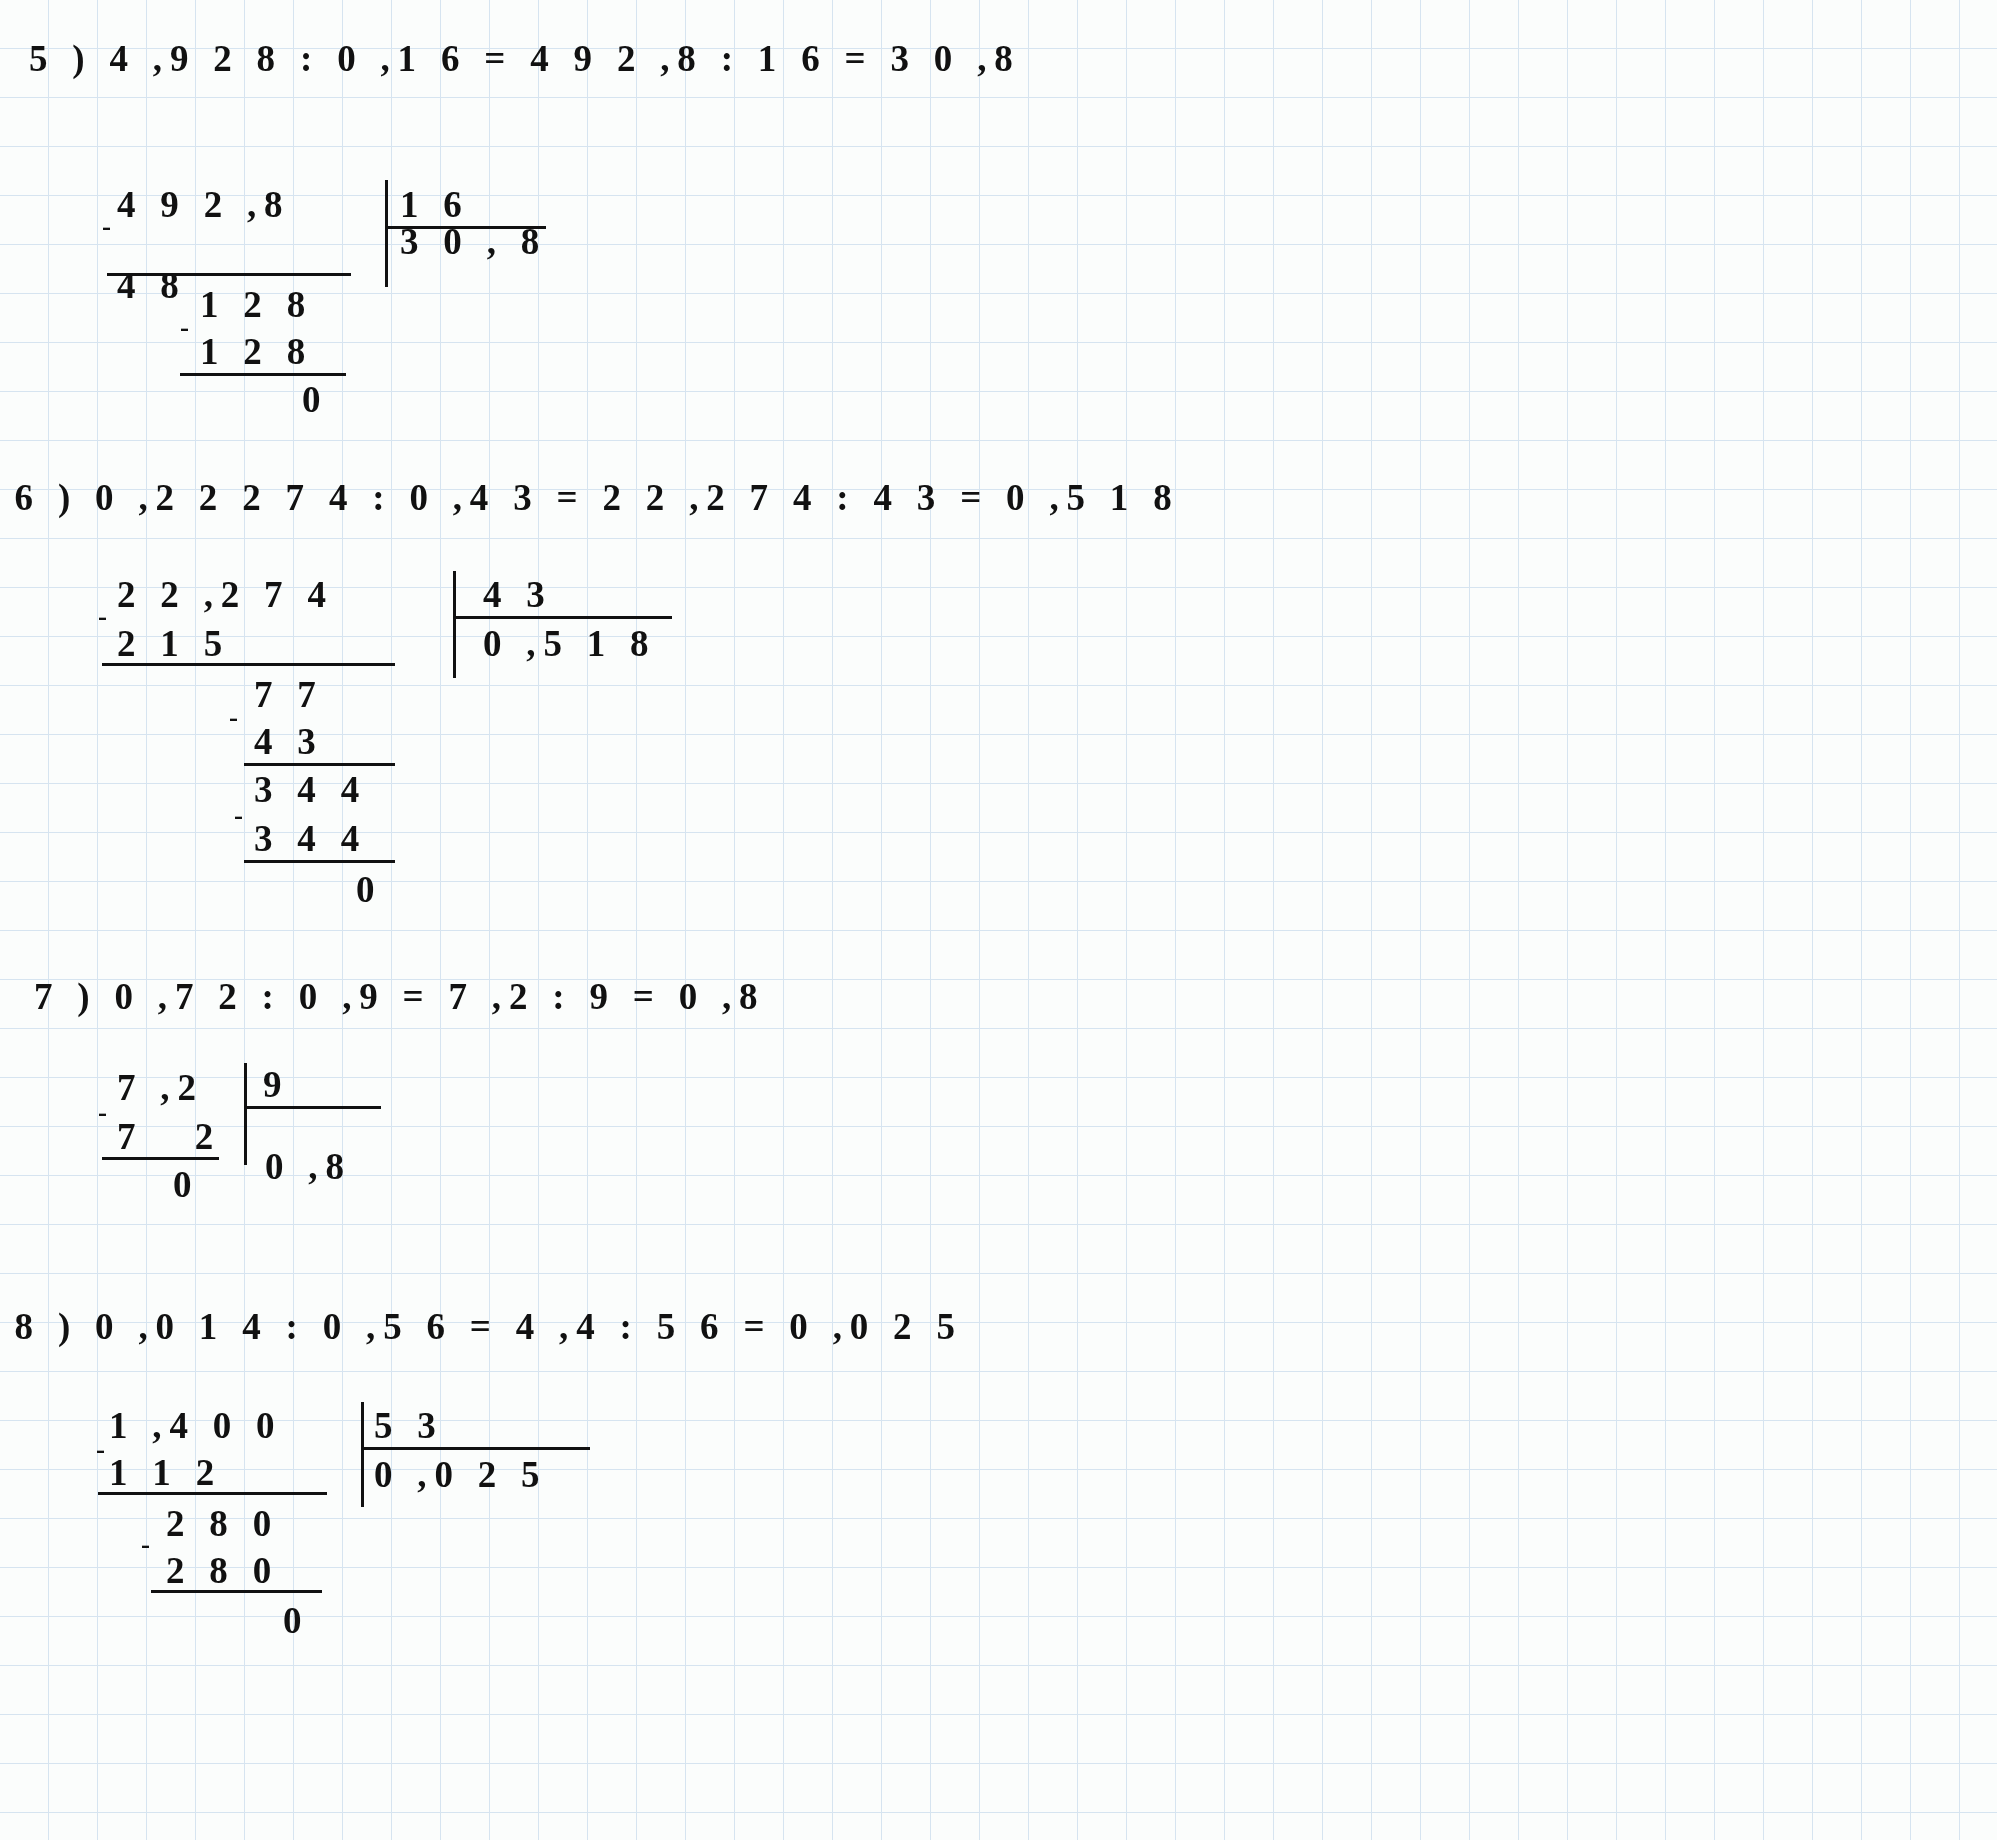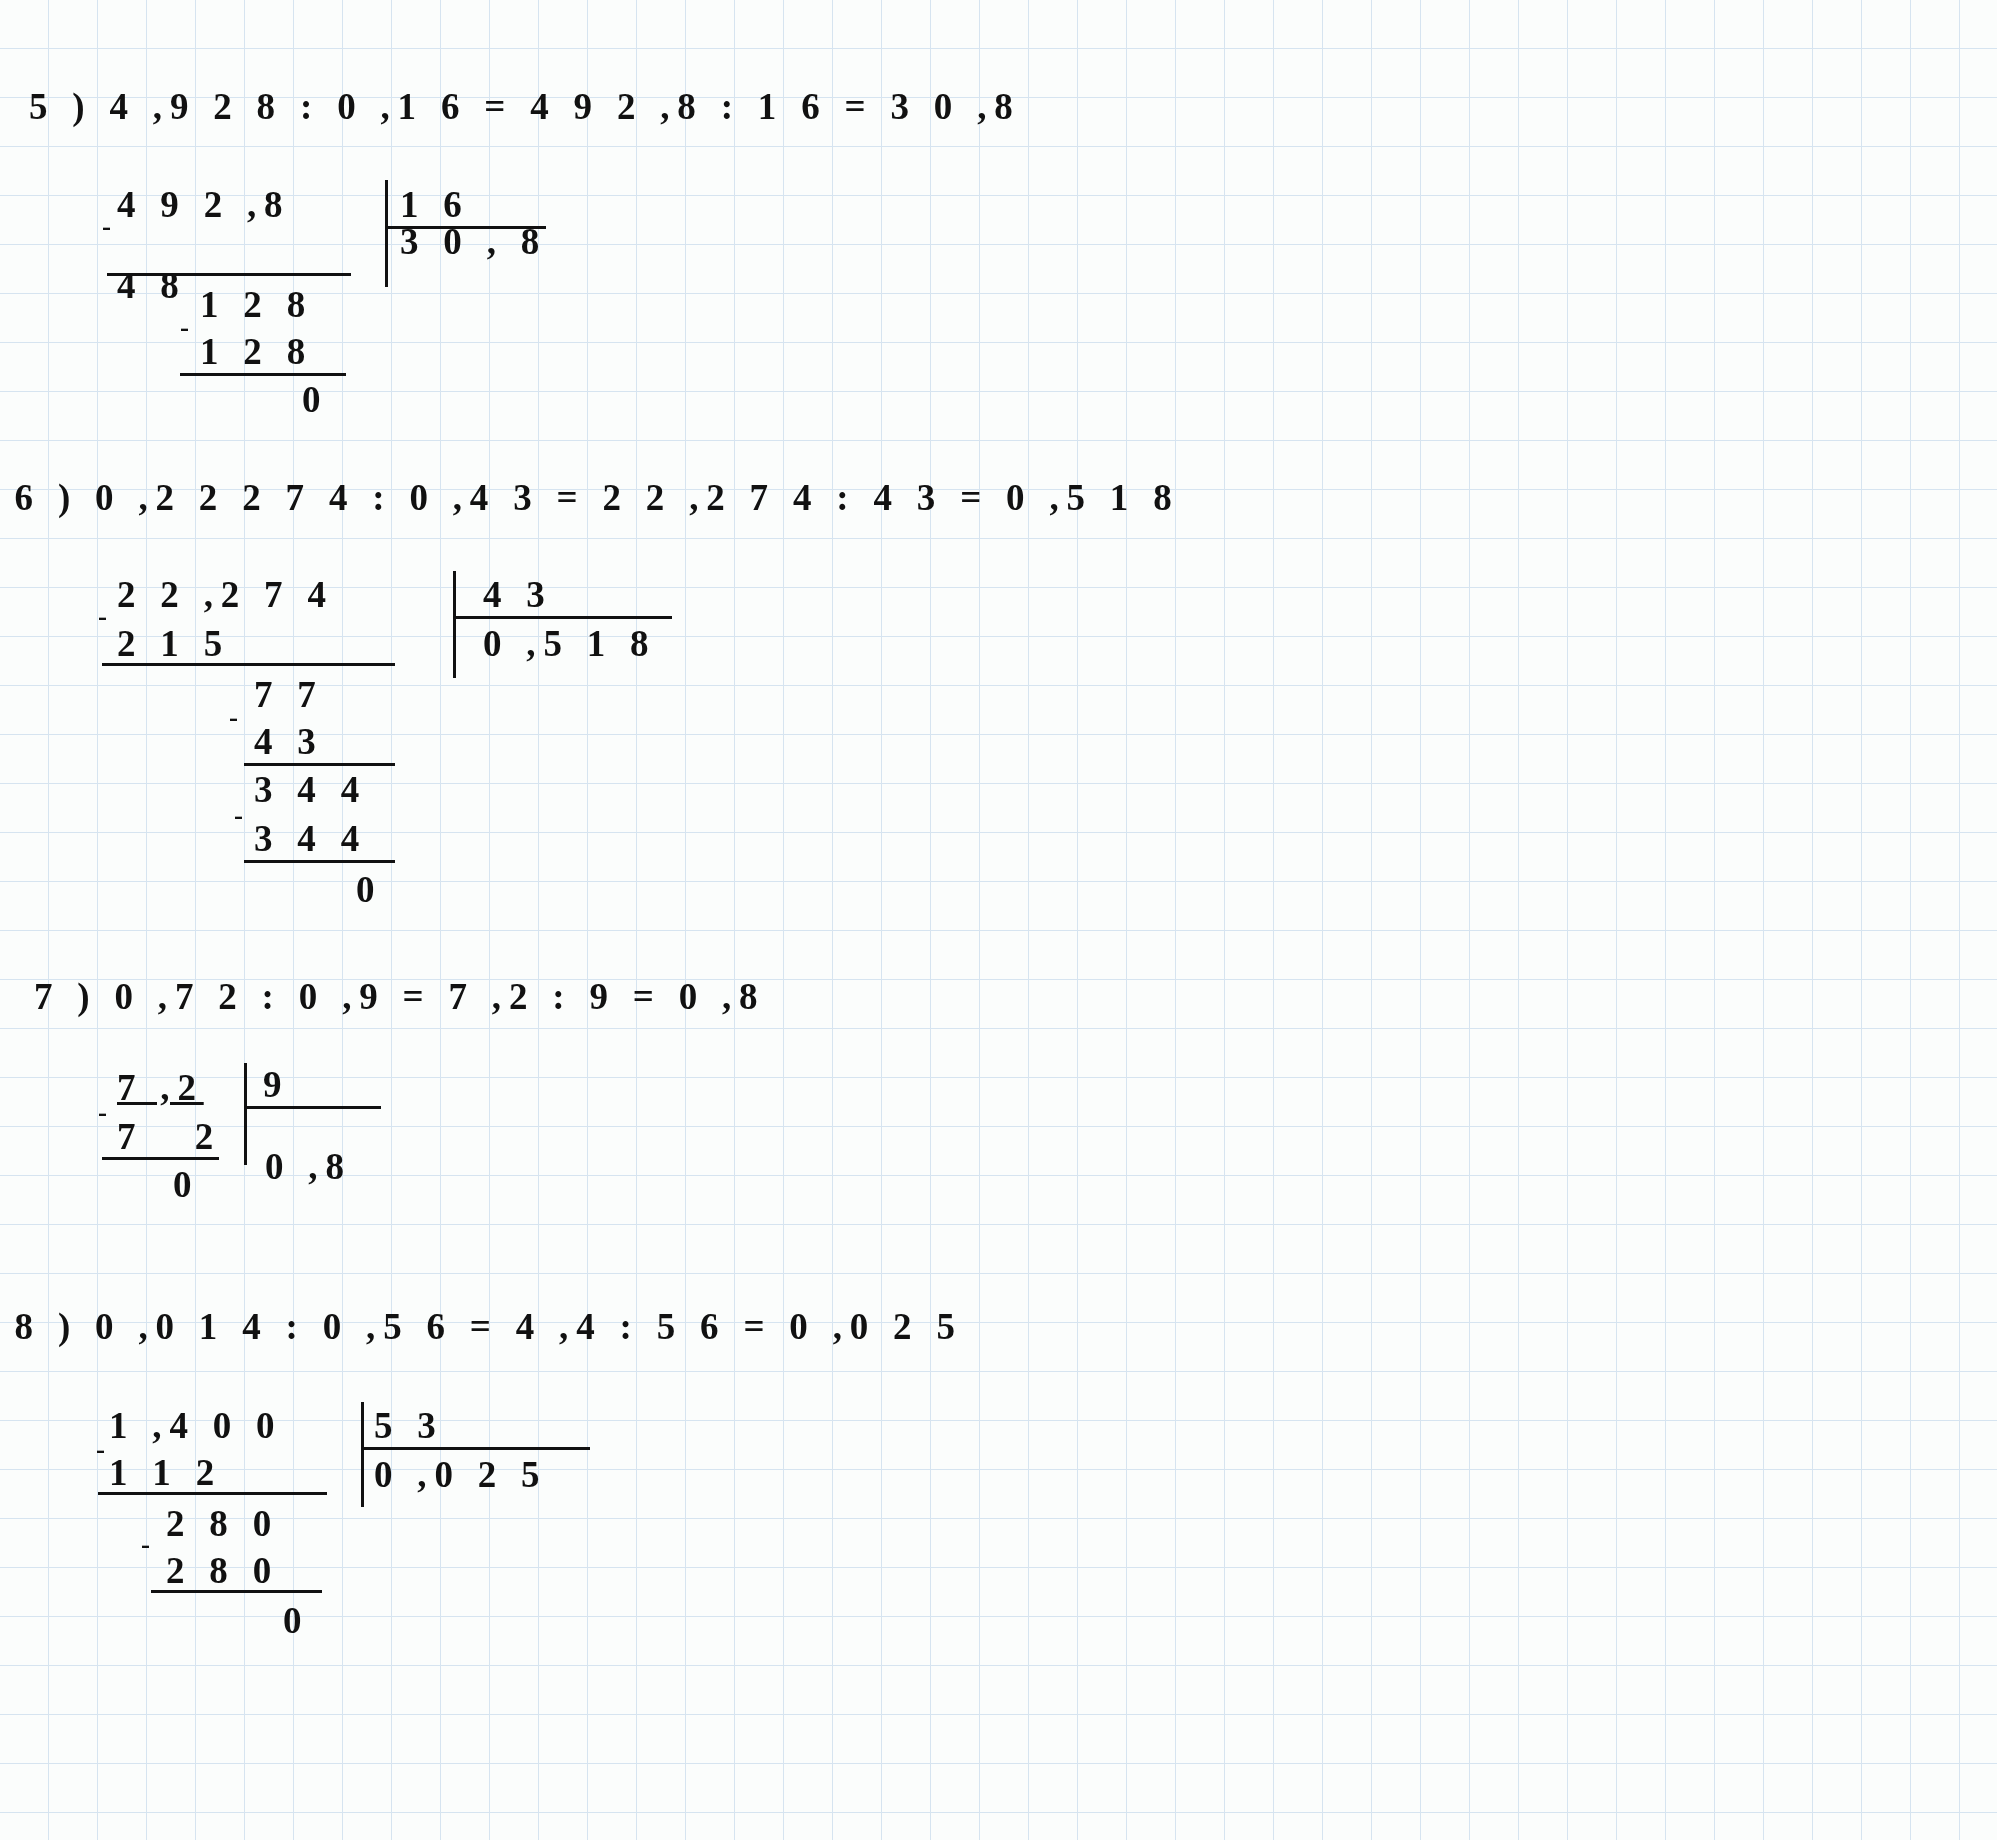--- a/index.html
+++ b/index.html
@@ -28,21 +28,21 @@
   }
   .line-v {
     position: absolute;
     width: 2.9px;
     background: #111;
   }
 </style>
 </head>
 <body>
 
-<div class="cell" style="left:29px; top:37px;margin-top:48px;">5 ) 4 ,9 2 8 : 0 ,1 6 = 4 9 2 ,8 : 1 6 = 3 0 ,8</div>
+<div class="cell" style="left:29px; top:37px;">5 ) 4 ,9 2 8 : 0 ,1 6 = 4 9 2 ,8 : 1 6 = 3 0 ,8</div>
 
 <div class="cell" style="left:117px; top:183px;">4 9 2 ,8</div>
 <div class="cell" style="left:102px; top:211px; font-size:27px;">-</div>
 <div class="cell" style="left:117px; top:232px;margin-top:32px;">4 8</div>
 <div class="line-h" style="left:107px; top:273px; width:244px;"></div>
 <div class="cell" style="left:200px; top:283px;">1 2 8</div>
 <div class="cell" style="left:180px; top:312px; font-size:27px;">-</div>
 <div class="cell" style="left:200px; top:330px;">1 2 8</div>
 <div class="line-h" style="left:180px; top:373px; width:166px;"></div>
 <div class="cell" style="left:302px; top:378px;">0</div>
@@ -68,21 +68,21 @@
 <div class="line-h" style="left:244px; top:860px; width:151px;"></div>
 <div class="cell" style="left:356px; top:868px;">0</div>
 
 <div class="line-v" style="left:453px; top:571px; height:107px;"></div>
 <div class="cell" style="left:483px; top:573px;">4 3</div>
 <div class="line-h" style="left:453px; top:616px; width:219px;"></div>
 <div class="cell" style="left:483px; top:622px;">0 ,5 1 8</div>
 
 <div class="cell" style="left:34px; top:975px;">7 ) 0 ,7 2 : 0 ,9 = 7 ,2 : 9 = 0 ,8</div>
 
-<div class="cell" style="left:117px; top:1066px;text-decoration:underline;">7 ,2</div>
+<div class="cell" style="left:117px; top:1066px;">7 ,2</div>
 <div class="cell" style="left:98px; top:1097px; font-size:27px;">-</div>
 <div class="cell" style="left:117px; top:1115px; letter-spacing:25px;">7 2</div>
 <div class="line-h" style="left:102px; top:1157px; width:117px;"></div>
 <div class="cell" style="left:173px; top:1163px;">0</div>
 
 <div class="line-v" style="left:244px; top:1063px; height:102px;"></div>
 <div class="cell" style="left:263px; top:1063px;">9</div>
 <div class="line-h" style="left:244px; top:1106px; width:137px;"></div>
 <div class="cell" style="left:265px; top:1112px;margin-top:33px;">0 ,8</div>
 

